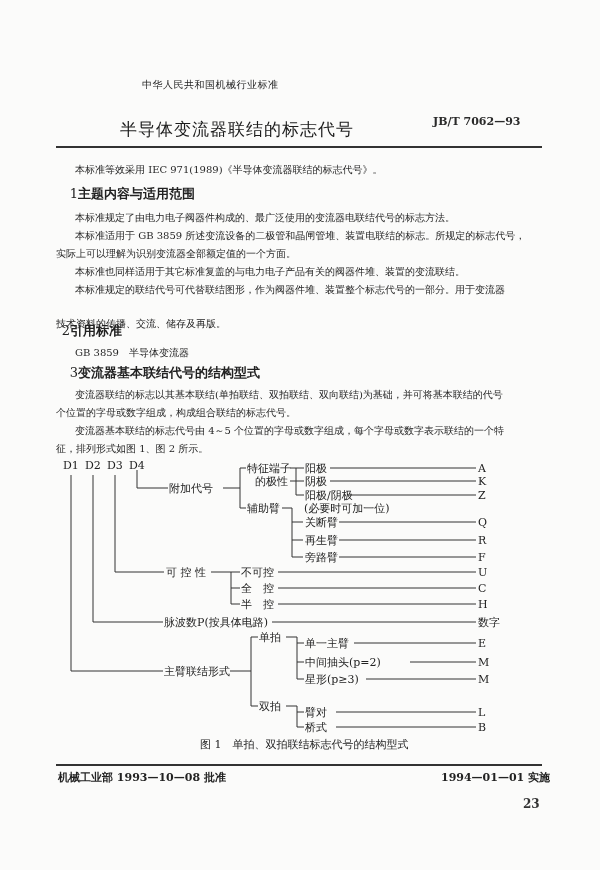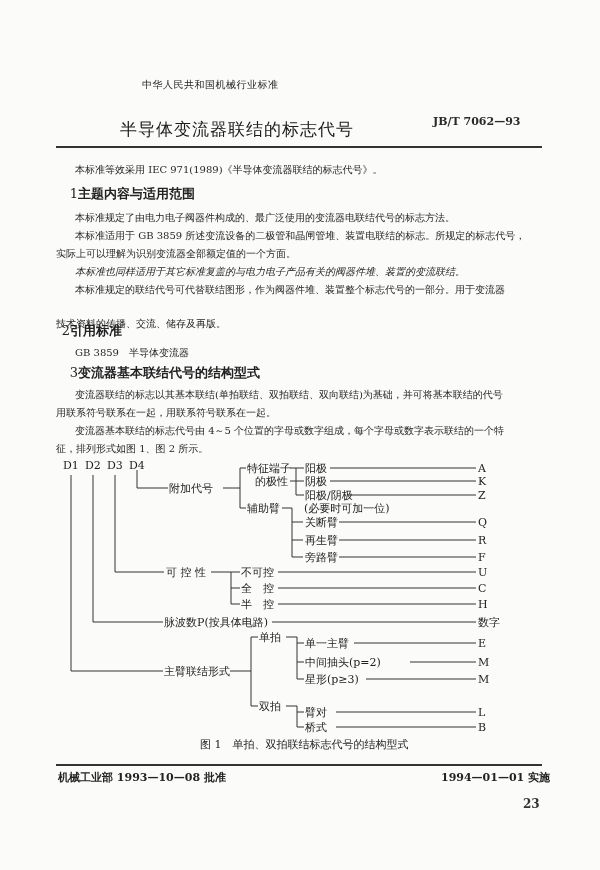--- a/index.html
+++ b/index.html
@@ -30,34 +30,34 @@
 <div class="rule" style="left:56px; top:146px; width:486px;"></div>
 
 <div class="abs para" style="left:75px; top:160px;">本标准等效采用 IEC 971(1989)《半导体变流器联结的标志代号》。</div>
 
 <div class="abs sec" style="left:56px; top:185px;">
   <span class="num">1</span><span>主题内容与适用范围</span>
 </div>
 <div class="abs para" style="left:75px; top:208px;">本标准规定了由电力电子阀器件构成的、最广泛使用的变流器电联结代号的标志方法。</div>
 <div class="abs para" style="left:75px; top:226px;">本标准适用于 GB 3859 所述变流设备的二极管和晶闸管堆、装置电联结的标志。所规定的标志代号，</div>
 <div class="abs para" style="left:56px; top:244px;">实际上可以理解为识别变流器全部额定值的一个方面。</div>
-<div class="abs para" style="left:75px; top:262px;font-style:italic;">本标准也同样适用于其它标准复盖的与电力电子产品有关的阀器件堆、装置的变流联结。</div>
+<div class="abs para" style="left:75px; top:262px;">本标准也同样适用于其它标准复盖的与电力电子产品有关的阀器件堆、装置的变流联结。</div>
 <div class="abs para" style="left:75px; top:280px;">本标准规定的联结代号可代替联结图形，作为阀器件堆、装置整个标志代号的一部分。用于变流器</div>
 <div class="abs para" style="left:56px; top:314px;">技术资料的传播、交流、储存及再版。</div>
 
 <div class="abs sec" style="left:48px; top:322px;">
   <span class="num">2</span><span>引用标准</span>
 </div>
 <div class="abs para" style="left:75px; top:343px;">GB 3859　半导体变流器</div>
 
 <div class="abs sec" style="left:56px; top:364px;">
   <span class="num">3</span><span>变流器基本联结代号的结构型式</span>
 </div>
 <div class="abs para" style="left:75px; top:385px;">变流器联结的标志以其基本联结(单拍联结、双拍联结、双向联结)为基础，并可将基本联结的代号</div>
-<div class="abs para" style="left:56px; top:403px;">用联系符号联系在一起，用联系符号联系在一起。</div>
+<div class="abs para" style="left:56px; top:403px;">个位置的字母或数字组成，构成组合联结的标志代号。</div>
 <div class="abs para" style="left:75px; top:421px;">变流器基本联结的标志代号由 4～5 个位置的字母或数字组成，每个字母或数字表示联结的一个特</div>
 <div class="abs para" style="left:56px; top:439px;text-align:center;">征，排列形式如图 1、图 2 所示。</div>
 
 <svg class="abs" style="left:0; top:0;" width="600" height="870" viewBox="0 0 600 870">
   <g stroke="#333" stroke-width="1" fill="none">
 
     <polyline points="137,470 137,488 168,488"></polyline>
     <line x1="223" y1="488" x2="240" y2="488"></line>
     <polyline points="240,468 240,508"></polyline>
     <line x1="240" y1="468" x2="246" y2="468"></line>

